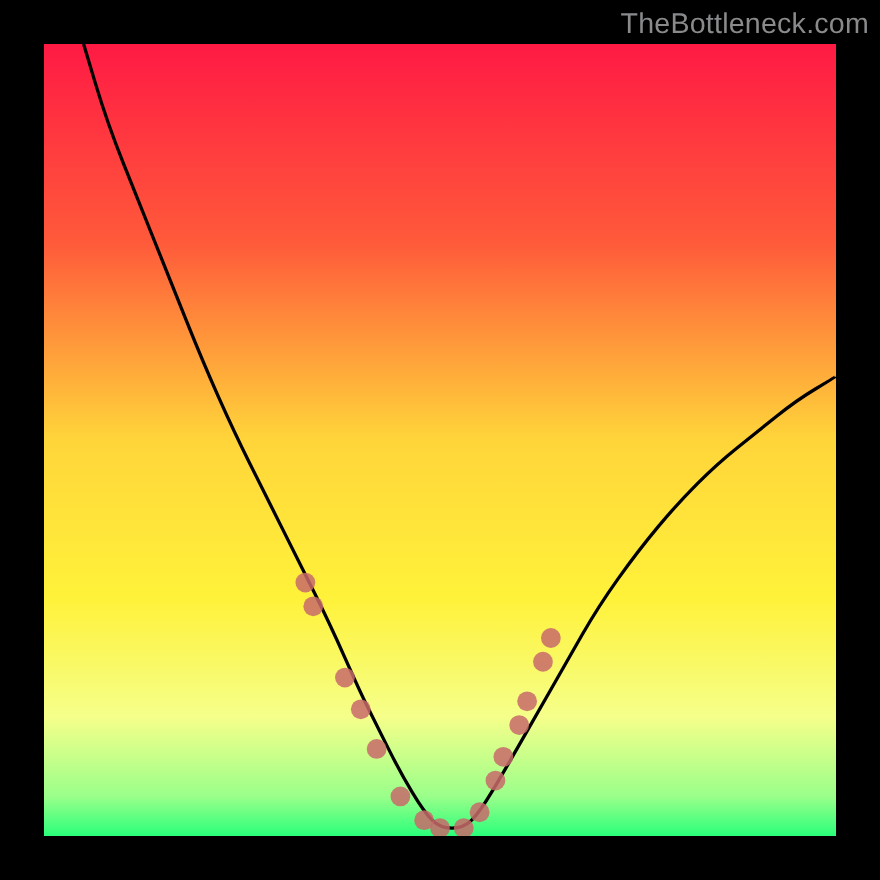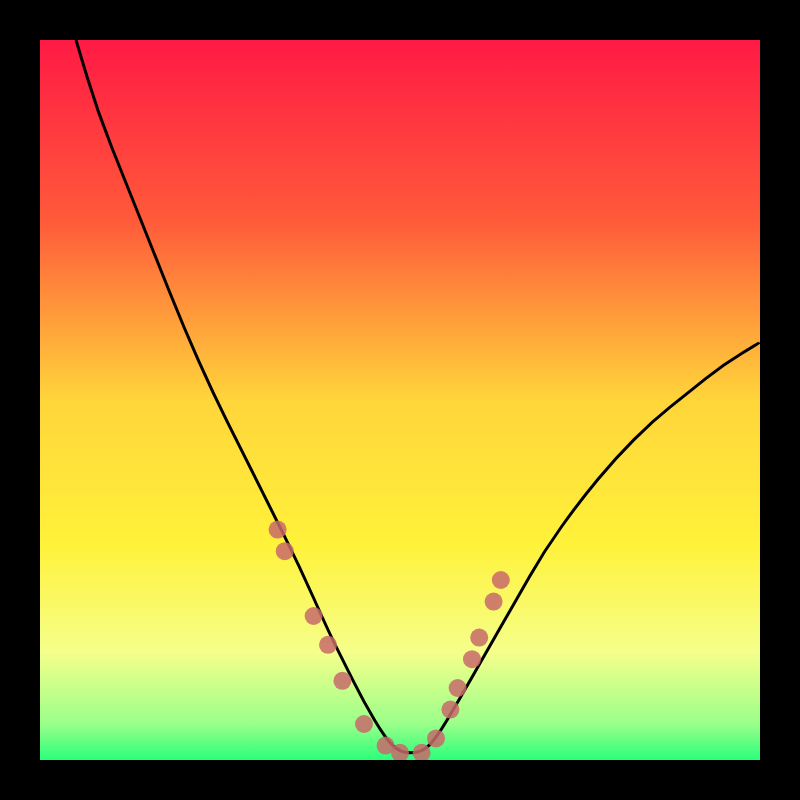--- a/index.html
+++ b/index.html
@@ -25,20 +25,21 @@
       font-size: 26px;
       font-weight: 500;
       color: #888a8c;
       letter-spacing: 0.2px;
     }
   </style>
 </head>
 <body>
 
 <div class="container">
+  <div class="watermark">TheBottleneck.com</div>
   <svg class="plot-area" viewBox="0 0 720 720">
     <defs>
       <linearGradient id="bg-grad" x1="0" y1="0" x2="0" y2="1">
           <stop offset="0%" stop-color="#ff1a44"></stop>
           <stop offset="25%" stop-color="#ff5a3a"></stop>
           <stop offset="50%" stop-color="#ffd53a"></stop>
           <stop offset="70%" stop-color="#fff23a"></stop>
           <stop offset="85%" stop-color="#f5ff8a"></stop>
           <stop offset="95%" stop-color="#9aff8a"></stop>
           <stop offset="100%" stop-color="#2aff7a"></stop>

